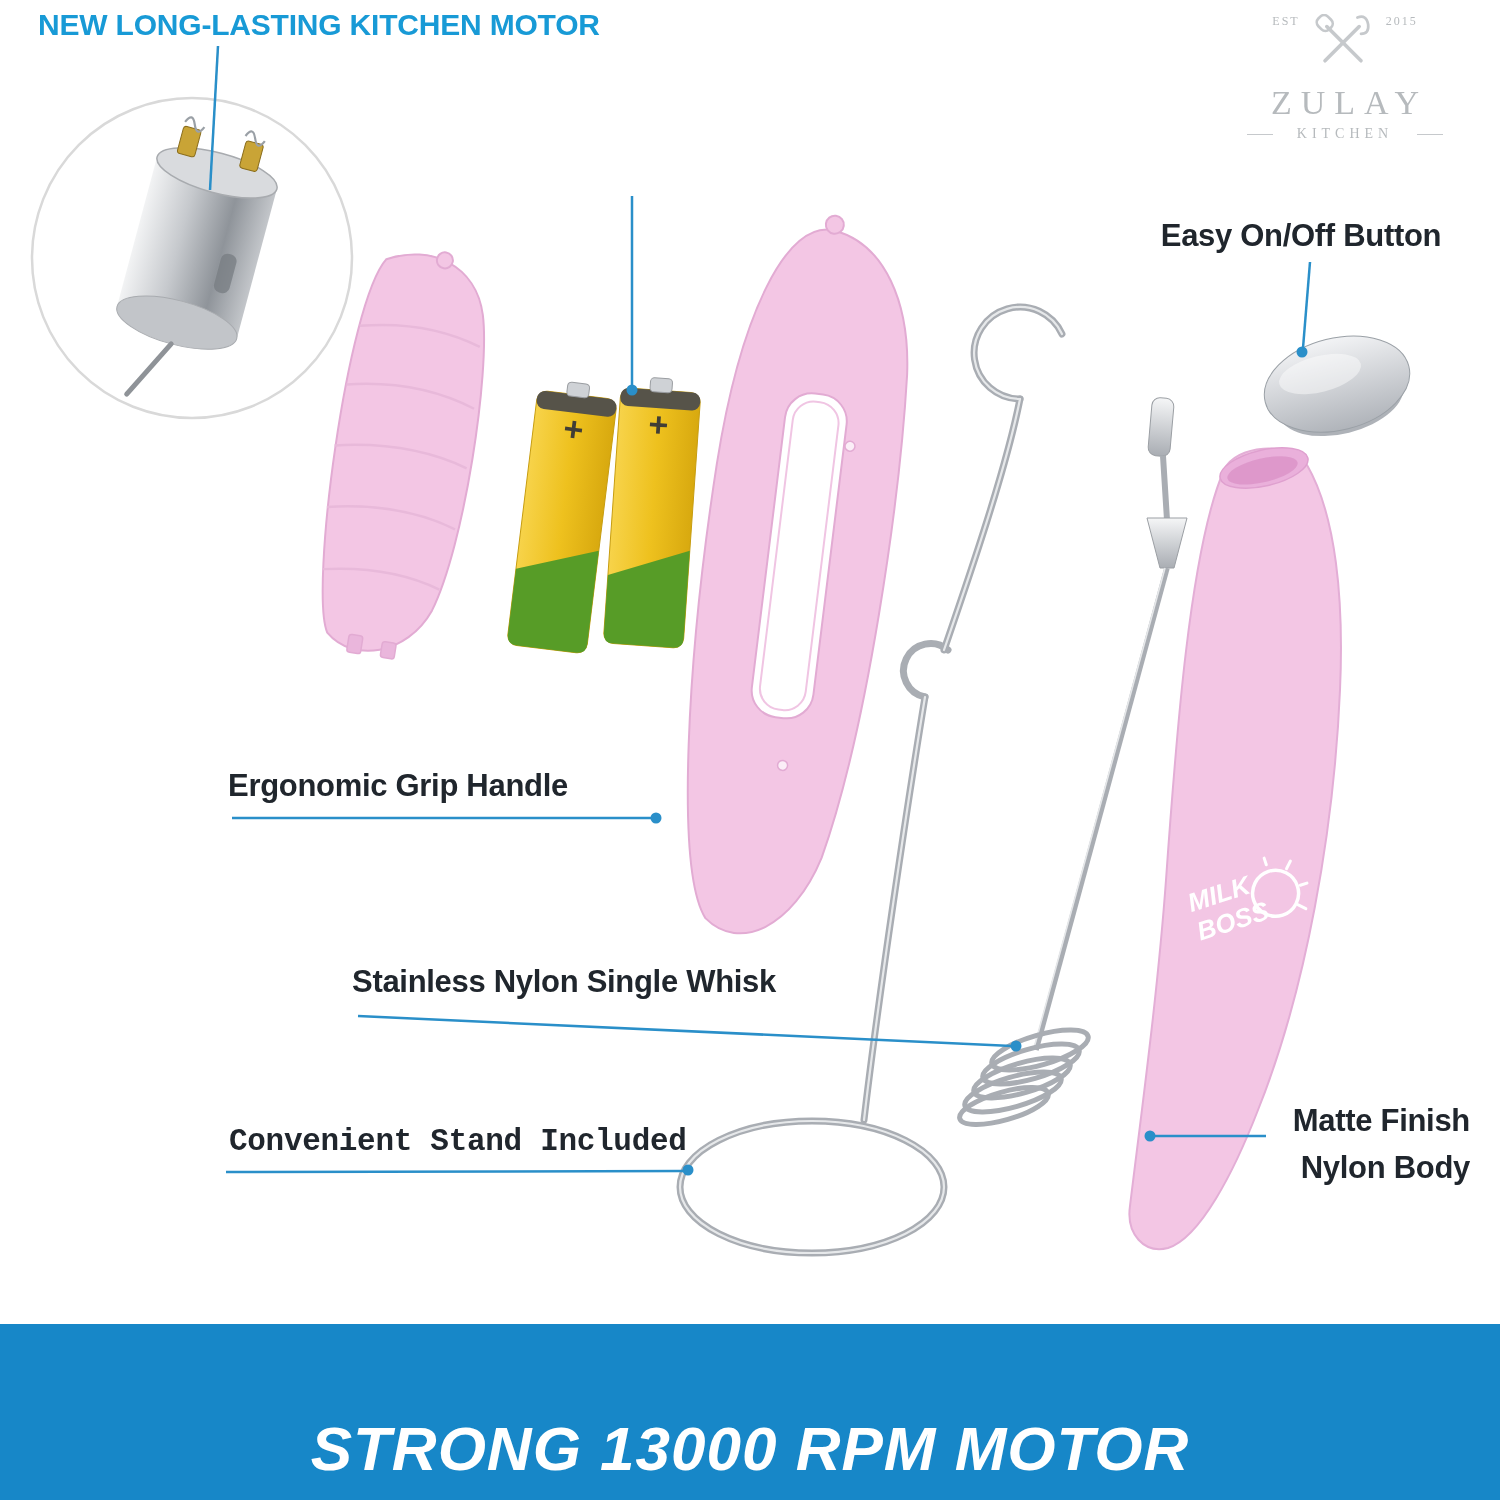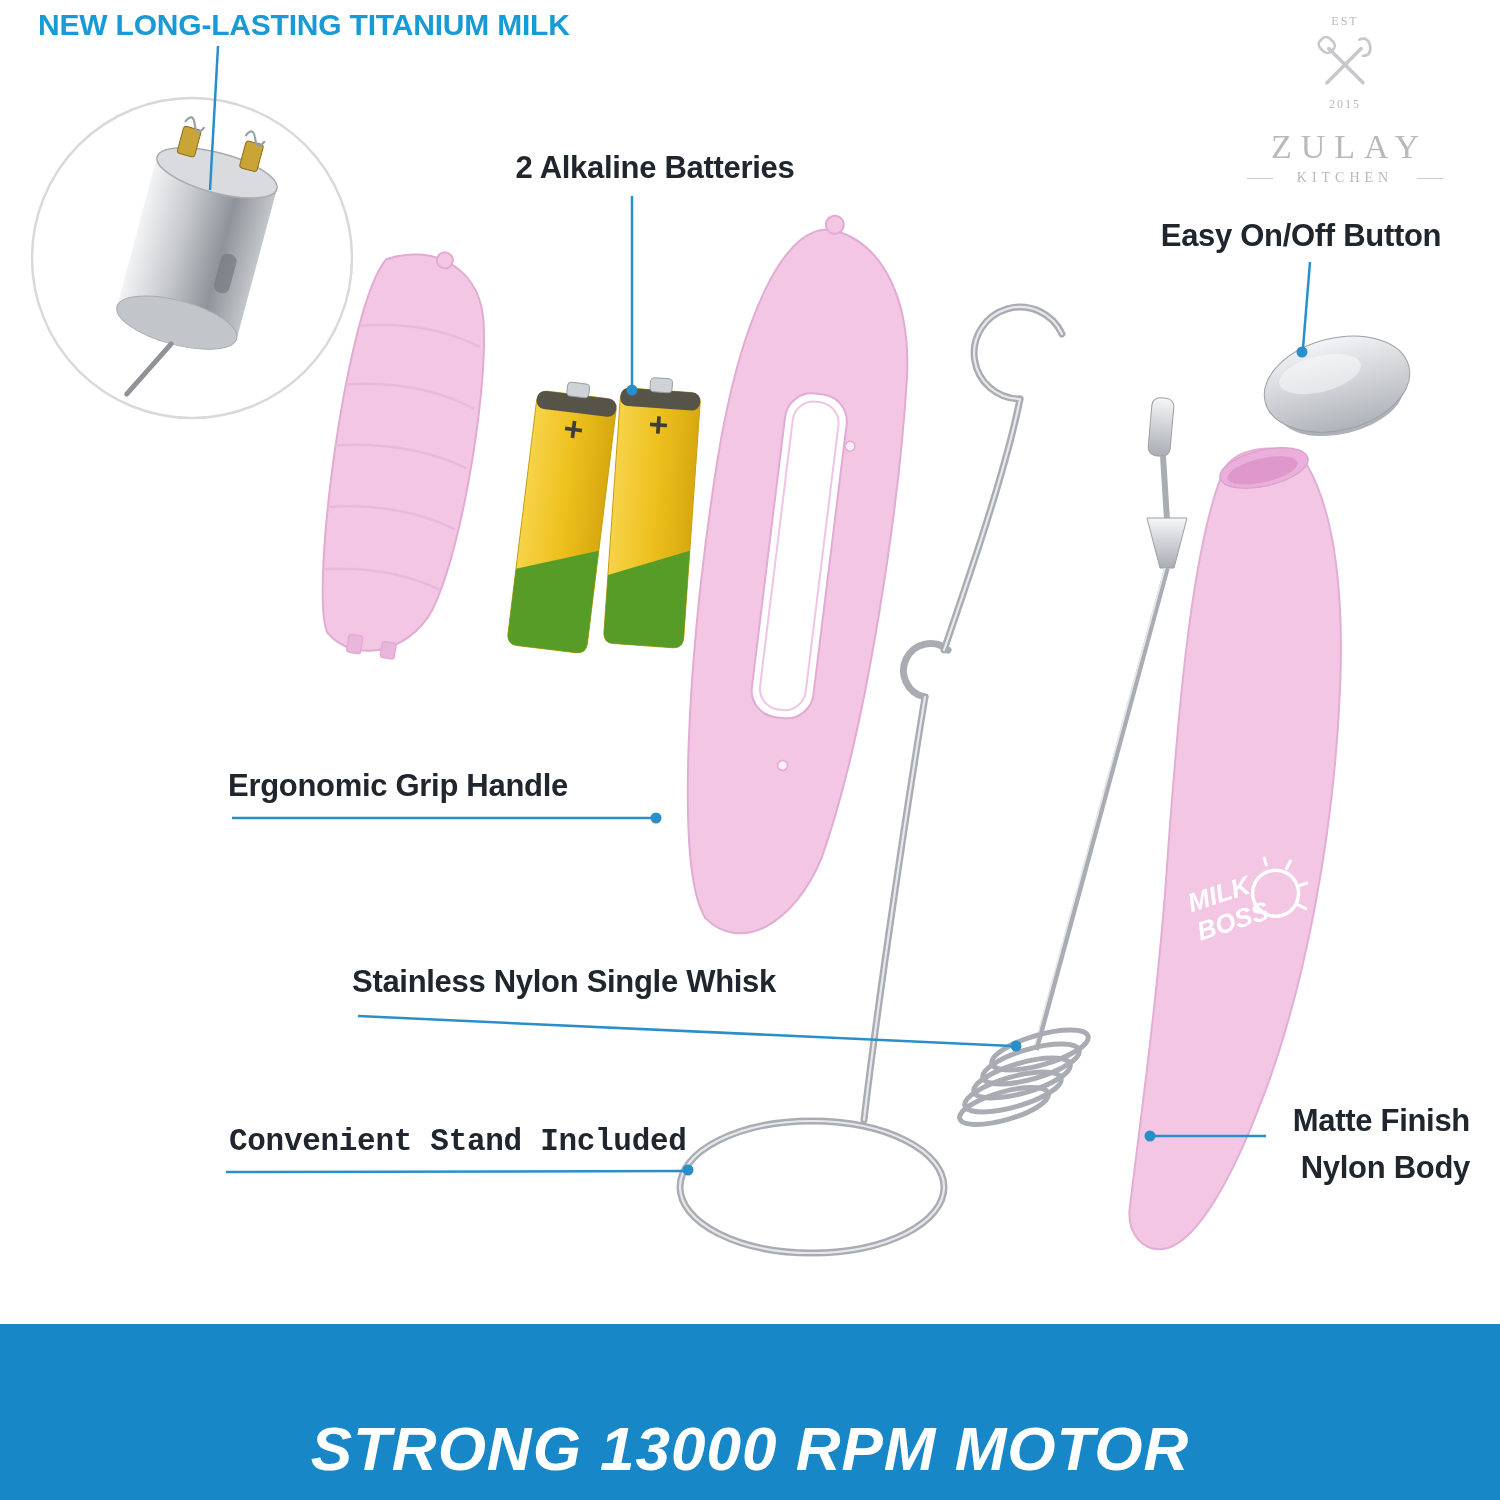--- a/index.html
+++ b/index.html
@@ -18,22 +18,22 @@
   }
   .label-batteries { left:455px; top:146px; width:400px; text-align:center; }
   .label-onoff    { left:1125px; top:214px; width:352px; text-align:center; }
   .label-grip     { left:228px;  top:764px; }
   .label-whisk    { left:352px;  top:960px; }
   .label-stand    { left:229px;  top:1120px;font-family:Liberation Mono, monospace; }
   .label-body     { left:1252px; top:1098px; width:218px; text-align:right; line-height:1.5; }
 
   .brand { position:absolute; left:1238px; top:14px; width:214px; text-align:center;
            color:var(--brand_gray,#b6babd); }
-  .brand-top { display:flex; align-items:center; justify-content:center; gap:7px;
-               font-size:12px; letter-spacing:2px; font-family:"Liberation Serif",serif;flex-direction:column; }
+  .brand-top { display:flex; align-items:flex-start; justify-content:center; gap:7px;
+               font-size:12px; letter-spacing:2px; font-family:"Liberation Serif",serif; }
   .brand-name { font-family:"Liberation Serif",serif; font-size:34px; letter-spacing:9px;
                 padding-left:9px; margin-top:16px; }
   .brand-sub { display:flex; align-items:center; justify-content:center; gap:24px;
                font-family:"Liberation Serif",serif; font-size:14px; letter-spacing:5px; margin-top:4px; }
   .brand-sub .line { width:26px; height:1px; background:#c6c9cc; }
 
   .banner {
     position:absolute; left:0; top:1324px; width:1500px; height:248px;
     background:var(--banner_bg,#1787c8);
     display:flex; align-items:center; justify-content:center;font-style:italic;
@@ -192,22 +192,21 @@
       <circle cx="656" cy="818" r="5.5" stroke="none"></circle>
       <line x1="358" y1="1016" x2="1012" y2="1046"></line>
       <circle cx="1016" cy="1046" r="5.5" stroke="none"></circle>
       <line x1="226" y1="1172" x2="684" y2="1171"></line>
       <circle cx="688" cy="1170" r="5.5" stroke="none"></circle>
       <line x1="1266" y1="1136" x2="1154" y2="1136"></line>
       <circle cx="1150" cy="1136" r="5.5" stroke="none"></circle>
     </g>
   </svg>
 
-  <div class="title-callout">NEW LONG-LASTING TITANIUM MILK</div>
-  <div class="label label-batteries">2 Alkaline Batteries</div>
+  <div class="title-callout">NEW LONG-LASTING KITCHEN MOTOR</div>
   <div class="label label-onoff">Easy On/Off Button</div>
   <div class="label label-grip">Ergonomic Grip Handle</div>
   <div class="label label-whisk">Stainless Nylon Single Whisk</div>
   <div class="label label-stand">Convenient Stand Included</div>
   <div class="label label-body">Matte Finish Nylon Body</div>
 
   <div class="brand">
     <div class="brand-top">
       <span>EST</span>
       <svg width="72" height="54" viewBox="0 0 80 60">

